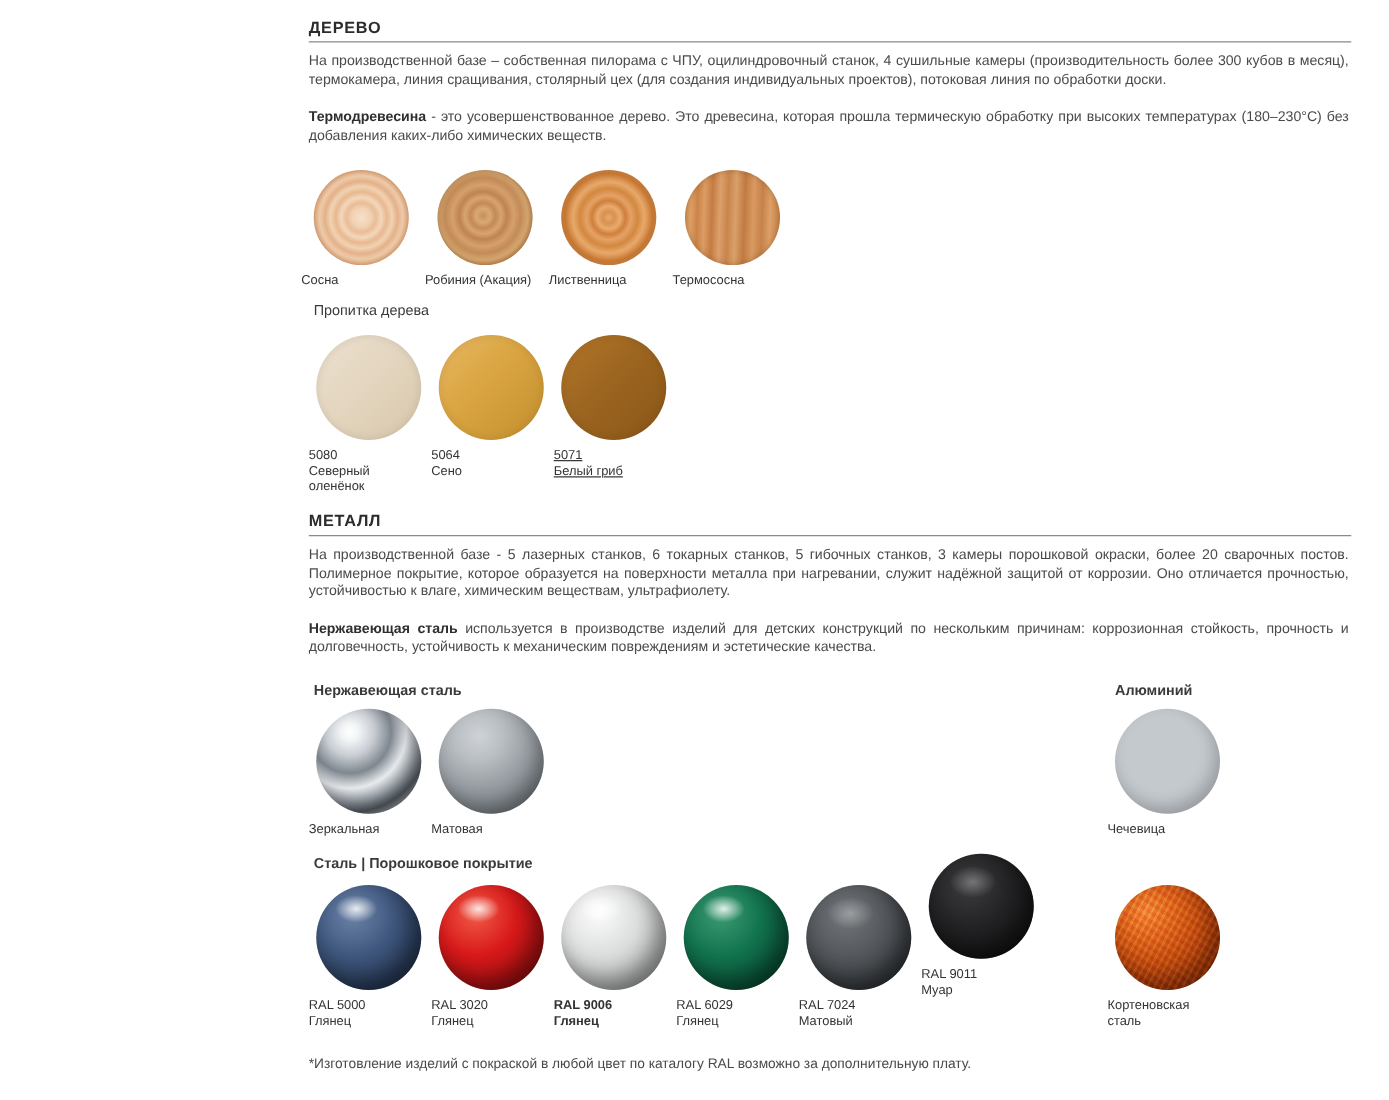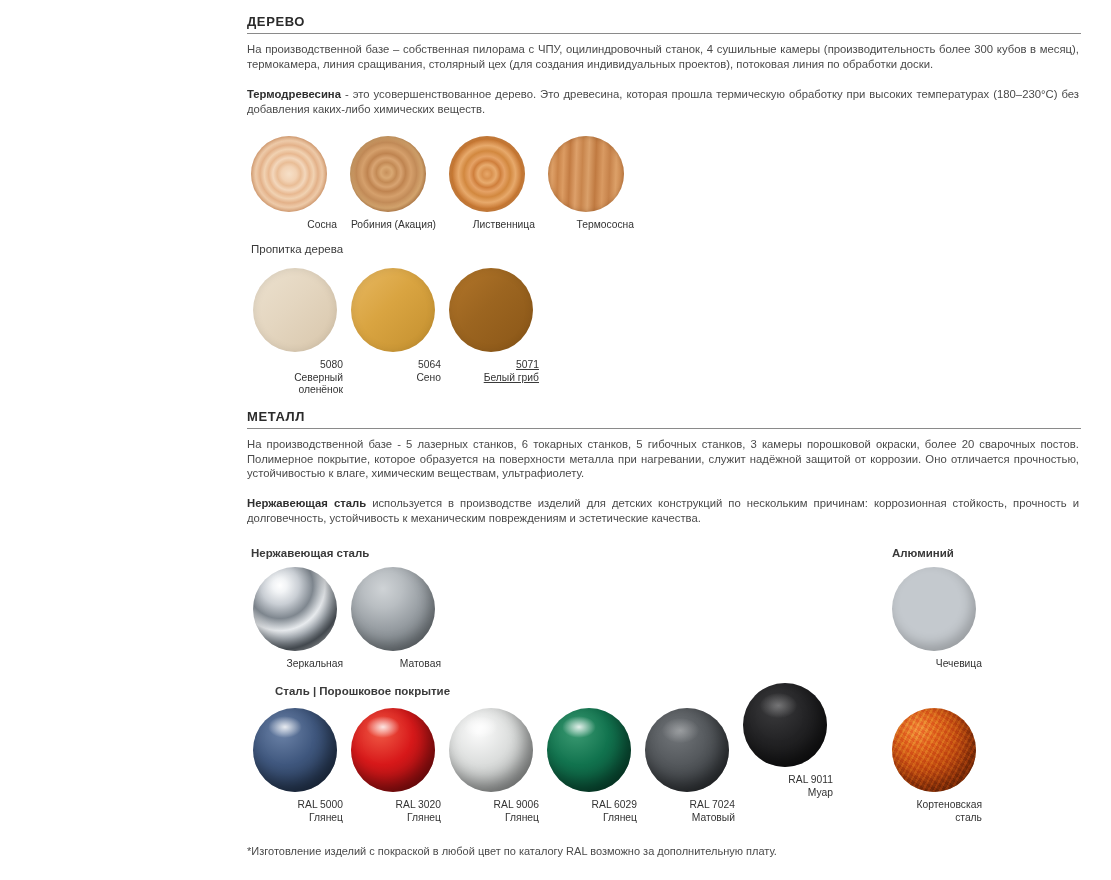--- a/index.html
+++ b/index.html
@@ -62,21 +62,21 @@
     font-weight: normal;
   }
   .sublabel.bold {
     font-weight: bold;
   }
 
   
   .swatch {
     position: absolute;
     width: 96px;
-    text-align: right;
+    text-align: left;
   }
   .swatch .disc {
     width: 76px;
     height: 76px;
     border-radius: 50%;
     margin: 0 auto;
     position: relative;
     overflow: hidden;
   }
   .swatch.big .disc {
@@ -276,37 +276,37 @@
   </div>
   <div class="swatch big" style="left:345px; top:567px;">
     <div class="disc steel-matte"></div>
     <div class="caption">Матовая</div>
   </div>
   <div class="swatch big" style="left:886px; top:567px;">
     <div class="disc alu-lentil"></div>
     <div class="caption">Чечевица</div>
   </div>
 
-  <div class="sublabel bold" style="left:251px; top:685px;margin-left:24px;">Сталь | Порошковое покрытие</div>
+  <div class="sublabel bold" style="left:251px; top:685px;">Сталь | Порошковое покрытие</div>
 
   <div class="swatch big" style="left:247px; top:708px;">
     <div class="disc ball ral5000"></div>
     <div class="caption">
       <span>RAL 5000</span>
       <span class="sub">Глянец</span>
     </div>
   </div>
   <div class="swatch big" style="left:345px; top:708px;">
     <div class="disc ball ral3020"></div>
     <div class="caption">
       <span>RAL 3020</span>
       <span class="sub">Глянец</span>
     </div>
   </div>
-  <div class="swatch big" style="left:443px; top:708px;">
+  <div class="swatch big" style="left:443px; top:708px;font-weight:bold;">
     <div class="disc ball ral9006"></div>
     <div class="caption">
       <span>RAL 9006</span>
       <span class="sub">Глянец</span>
     </div>
   </div>
   <div class="swatch big" style="left:541px; top:708px;">
     <div class="disc ball ral6029"></div>
     <div class="caption">
       <span>RAL 6029</span>

